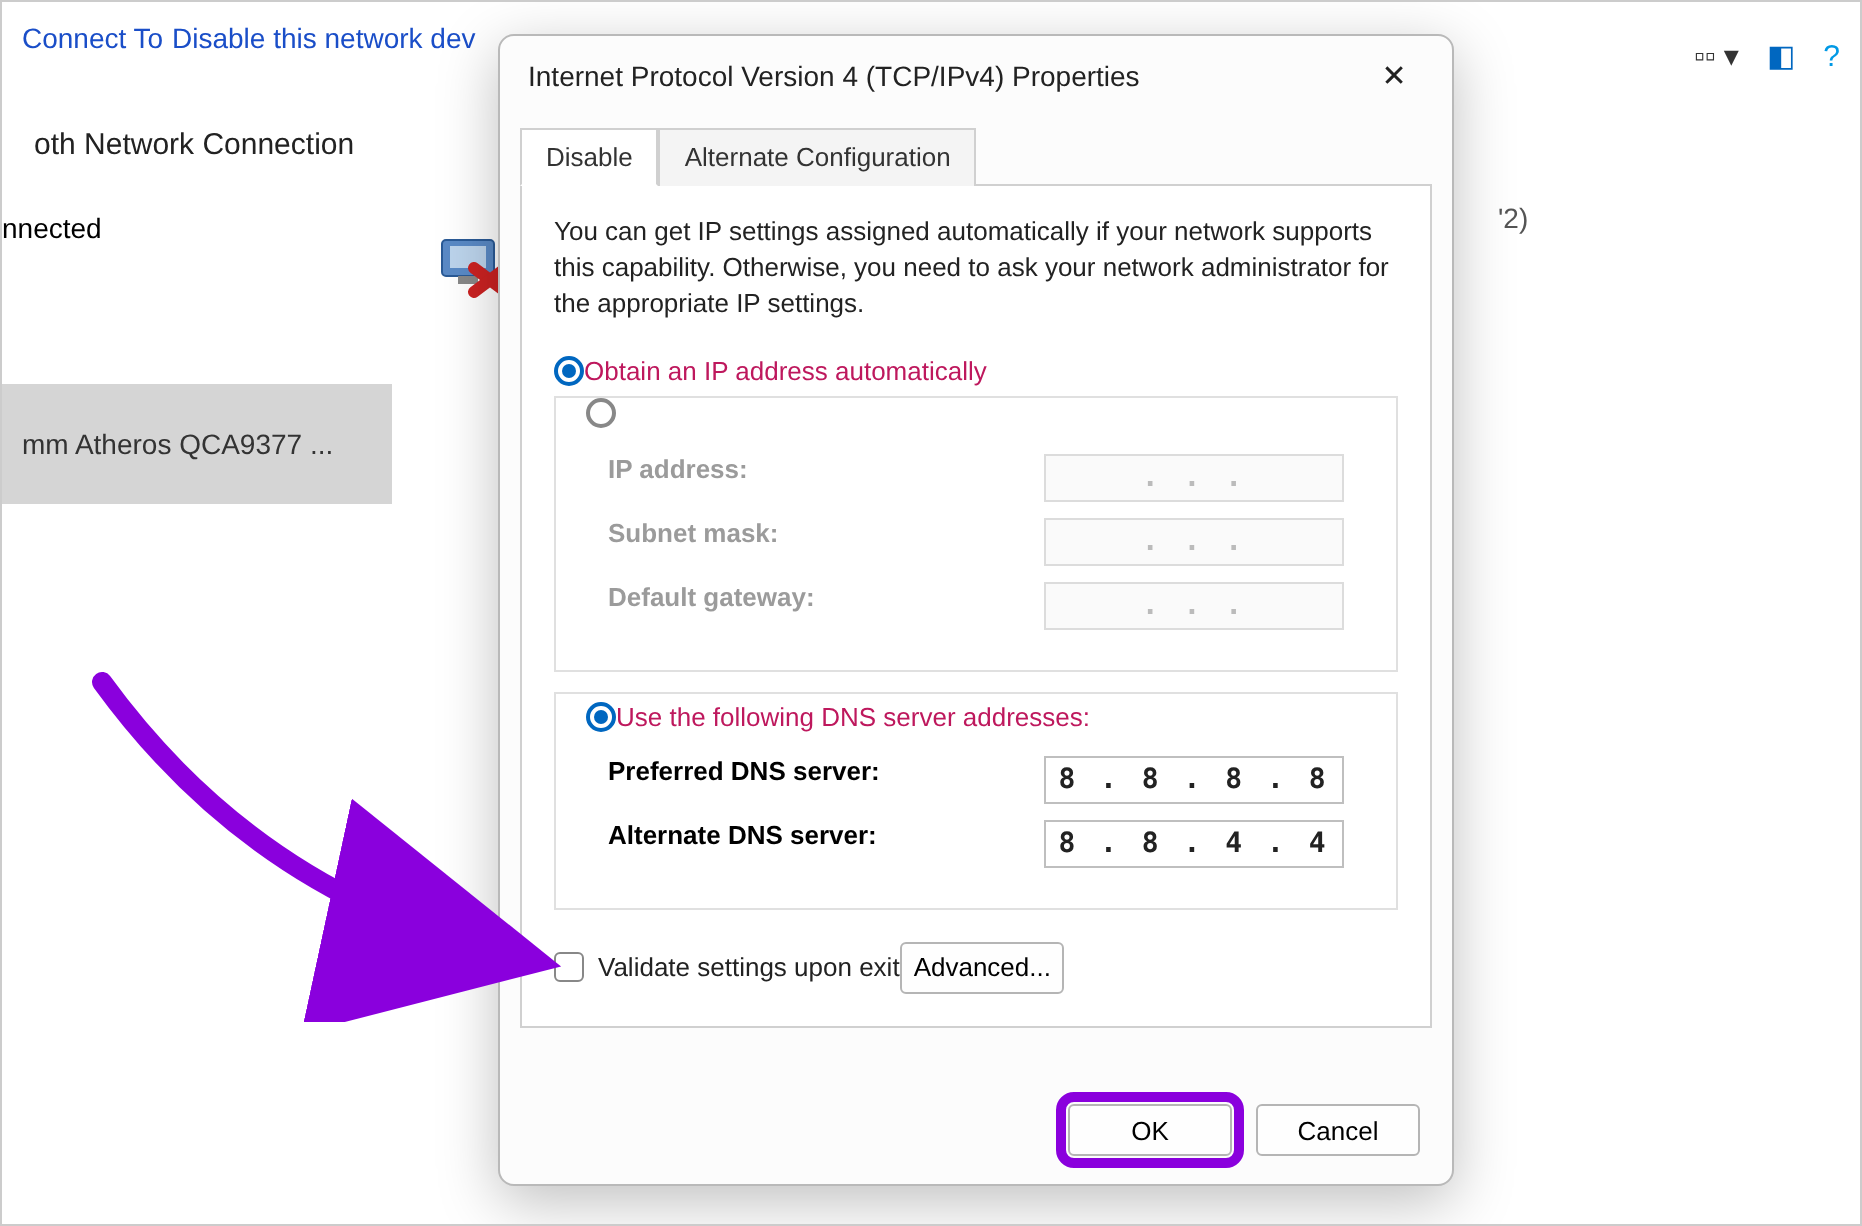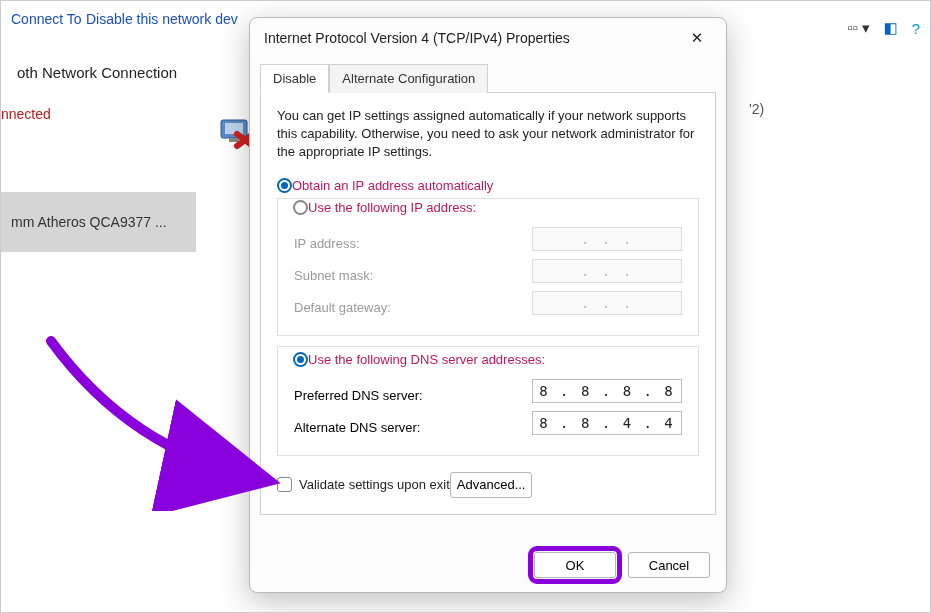--- a/index.html
+++ b/index.html
@@ -6,21 +6,21 @@
 body { margin: 0; width: 931px; height: 613px; background: #fff; position: relative; overflow: hidden; border: 1px solid #ccc; }
 
 
 .bg-window { position: absolute; inset: 0; }
 .toolbar-bg { position: absolute; top: 10px; left: 0; right: 0; height: 30px; font-size: 14px; }
 .toolbar-link { color: #1a4ec8; position: absolute; cursor: pointer; }
 .toolbar-icons { position: absolute; right: 10px; top: 8px; display: flex; gap: 14px; align-items: center; }
 .toolbar-icons > * { font-size: 15px; color: #0063b1; }
 .bg-content { position: absolute; top: 55px; left: 0; right: 0; padding: 8px 16px; }
 .conn-title { font-size: 15px; color: #222; }
-.conn-status { font-size: 14px; color: #b91c1c; position: absolute; top: 50px; left: 0; }
+.conn-status { font-size: 14px; color: #000000; position: absolute; top: 50px; left: 0; }
 .net-icon { position: absolute; left: 218px; top: 60px; width: 40px; height: 36px; }
 .selected-item { position: absolute; top: 136px; left: 0; width: 195px; background: #d5d5d5; padding: 22px 10px; font-size: 14px; color: #333; }
 .right-count { position: absolute; left: 748px; top: 100px; font-size: 14px; color: #555; }
 
 
 .dialog { position: absolute; left: 248px; top: 16px; width: 478px; height: 576px; background: #fcfcfc; border: 1px solid #b9b9b9; border-radius: 8px; box-shadow: 0 8px 30px rgba(0,0,0,0.25); }
 .titlebar { height: 40px; display: flex; align-items: center; padding: 0 14px; font-size: 14px; color: #222; }
 .titlebar .close { margin-left: auto; width: 30px; height: 30px; display: flex; align-items: center; justify-content: center; font-size: 15px; cursor: pointer; }
 .tab-container { margin: 6px 10px 10px 10px; }
 .tab-row { display: flex; }
@@ -30,21 +30,21 @@
 .desc { font-size: 13px; color: #222; line-height: 1.4; margin-bottom: 16px; }
 
 .radio-row { display: flex; align-items: center; gap: 0; font-size: 13px; margin: 5px 0; color: #be185d; }
 .radio { width: 15px; height: 15px; border-radius: 50%; border: 2px solid #888; display: inline-flex; align-items: center; justify-content: center; flex-shrink: 0; cursor: pointer; background:#fff;}
 .radio.selected { border-color: #0067c0; }
 .radio.selected::after { content: ''; width: 7px; height: 7px; background: #0067c0; border-radius: 50%; }
 
 .group-box { border: 1px solid #e0e0e0; padding: 10px 12px 12px 12px; margin: 2px 0 10px 0; }
 .legend-wrap { position: relative; margin-top: -19px; margin-bottom: 4px; background: #fff; display: inline-block; padding: 0 3px; }
 
-.field-row { display: flex; align-items: flex-end; justify-content: space-between; font-size: 13px; margin: 8px 4px; }
+.field-row { display: flex; align-items: flex-start; justify-content: space-between; font-size: 13px; margin: 8px 14px; font-weight: bold; }
 .field-row.disabled { color: #9b9b9b; }
 .ip-input { width: 150px; height: 24px; border: 1px solid #bfbfbf; background: #fff; font-family: 'Consolas', monospace; font-size: 14px; letter-spacing: 2px; text-align: center; display: flex; align-items: center; justify-content: center; color: #222; }
 .ip-input.disabled { border-color: #dcdcdc; color: #bbb; background: #fafafa; }
 
 .bottom-row { display: flex; align-items: center; justify-content: flex-start; margin-top: 16px; }
 .check-row { display: flex; align-items: center; gap: 7px; font-size: 13px; color: #222; }
 .checkbox { width: 15px; height: 15px; border: 1px solid #888; border-radius: 3px; cursor: pointer; flex-shrink:0; background:#fff;}
 
 .btn { min-width: 82px; height: 26px; border: 1px solid #b5b5b5; background: #fefefe; font-size: 13px; border-radius: 3px; cursor: pointer; display:inline-flex; align-items:center; justify-content:center;}
 
@@ -99,21 +99,20 @@
 
       <div class="radio-row">
         <span class="radio selected"></span>
         <span>Obtain an IP address automatically</span>
       </div>
 
       <div class="group-box" style="padding-top:2px;">
         <div class="legend-wrap">
           <div class="radio-row" style="margin:0;">
             <span class="radio"></span>
-            <span>Use the following IP address:</span>
           </div>
         </div>
         <div class="field-row disabled">
           <span>IP address:</span>
           <div class="ip-input disabled">.       .       .</div>
         </div>
         <div class="field-row disabled">
           <span>Subnet mask:</span>
           <div class="ip-input disabled">.       .       .</div>
         </div>

